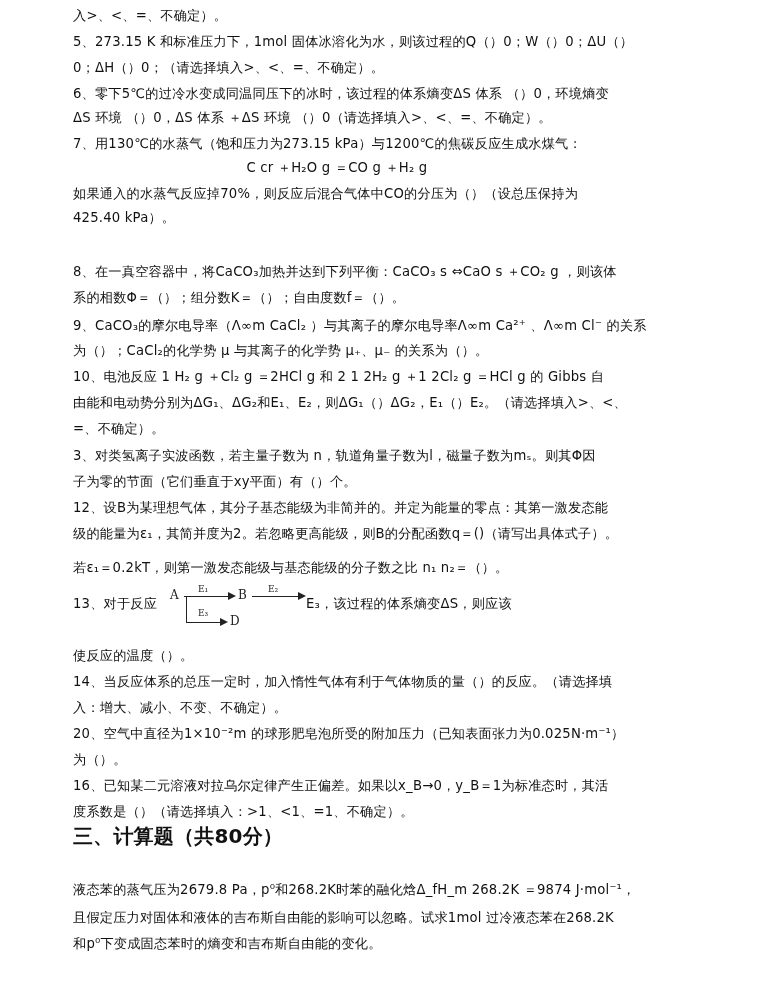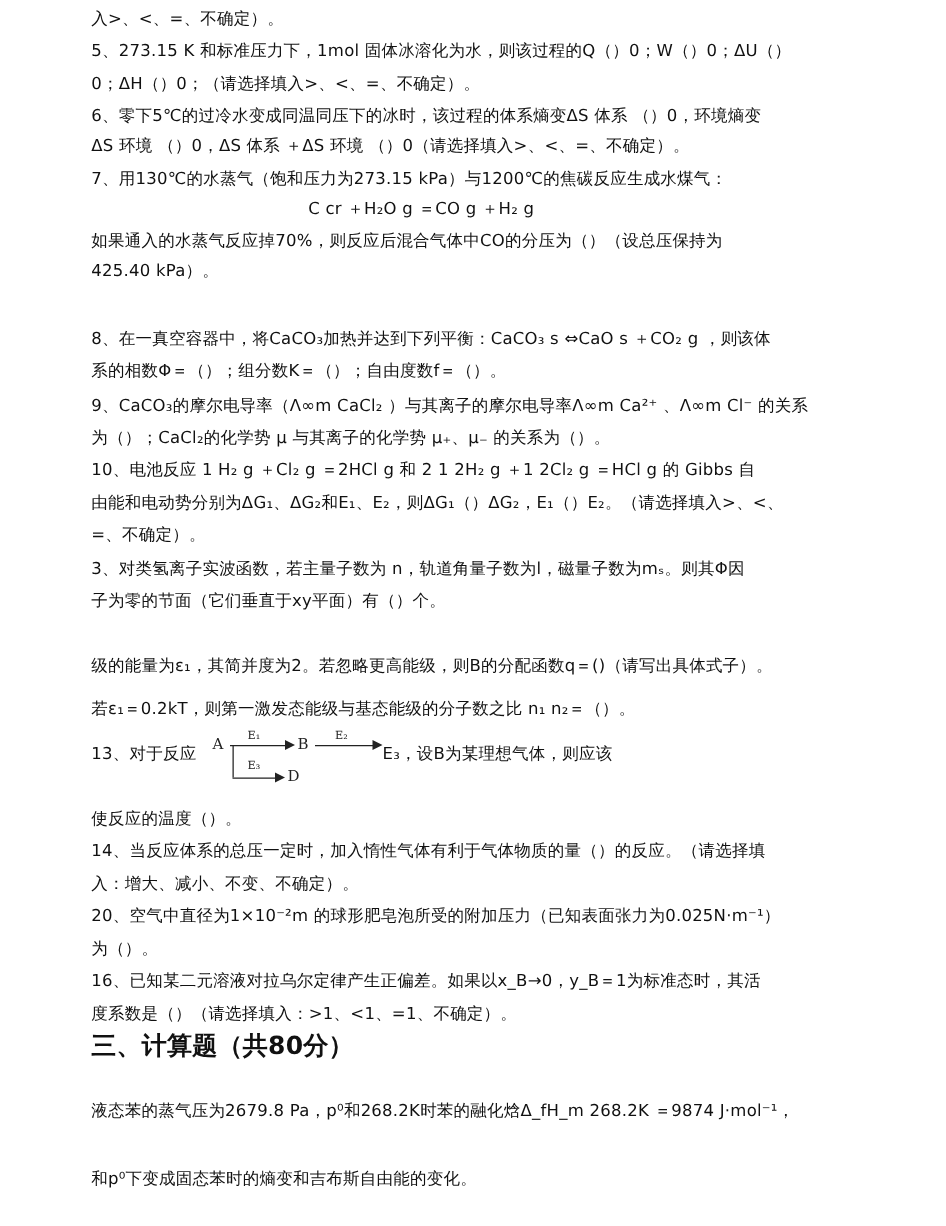--- a/index.html
+++ b/index.html
@@ -31,44 +31,46 @@
   <div class="line" style="top:208px">425.40 kPa）。</div>
   <div class="line" style="top:262px">8、在一真空容器中，将CaCO₃加热并达到下列平衡：CaCO₃ s ⇔CaO s ＋CO₂ g ，则该体</div>
   <div class="line" style="top:288px">系的相数Φ＝（）；组分数K＝（）；自由度数f＝（）。</div>
   <div class="line" style="top:316px">9、CaCO₃的摩尔电导率（Λ∞m CaCl₂ ）与其离子的摩尔电导率Λ∞m Ca²⁺ 、Λ∞m Cl⁻ 的关系</div>
   <div class="line" style="top:341px">为（）；CaCl₂的化学势 μ 与其离子的化学势 μ₊、μ₋ 的关系为（）。</div>
   <div class="line" style="top:367px">10、电池反应 1 H₂ g ＋Cl₂ g ＝2HCl g 和 2 1 2H₂ g ＋1 2Cl₂ g ＝HCl g 的 Gibbs 自</div>
   <div class="line" style="top:393px">由能和电动势分别为ΔG₁、ΔG₂和E₁、E₂，则ΔG₁（）ΔG₂，E₁（）E₂。（请选择填入&gt;、&lt;、</div>
   <div class="line" style="top:419px">=、不确定）。</div>
   <div class="line" style="top:446px">3、对类氢离子实波函数，若主量子数为 n，轨道角量子数为l，磁量子数为mₛ。则其Φ因</div>
   <div class="line" style="top:472px">子为零的节面（它们垂直于xy平面）有（）个。</div>
+  <div class="line" style="top:498px">12、设B为某理想气体，其分子基态能级为非简并的。并定为能量的零点：其第一激发态能</div>
   <div class="line" style="top:524px">级的能量为ε₁，其简并度为2。若忽略更高能级，则B的分配函数q＝()（请写出具体式子）。</div>
   <div class="line" style="top:558px">若ε₁＝0.2kT，则第一激发态能级与基态能级的分子数之比 n₁ n₂＝（）。</div>
 
   <div class="line" style="top:594px">13、对于反应</div>
   <div class="diagram">
     <span class="lbl" style="left:0;top:0">A</span>
     <div class="arrow" style="left:14px;top:8px;width:46px"></div>
     <div class="head" style="left:58px;top:4px"></div>
     <span class="elbl" style="left:28px;top:-4px">E₁</span>
     <span class="lbl" style="left:68px;top:0">B</span>
     <div class="arrow" style="left:82px;top:8px;width:48px"></div>
     <div class="head" style="left:128px;top:4px"></div>
     <span class="elbl" style="left:98px;top:-4px">E₂</span>
     <div class="vline" style="left:16px;top:8px;height:26px"></div>
     <div class="arrow" style="left:16px;top:34px;width:36px"></div>
     <div class="head" style="left:50px;top:30px"></div>
     <span class="elbl" style="left:28px;top:20px">E₃</span>
     <span class="lbl" style="left:60px;top:26px">D</span>
   </div>
-  <div class="line" style="top:594px;left:306px">E₃，设B为某理想气体，则应该</div>
+  <div class="line" style="top:594px;left:306px">E₃，该过程的体系熵变ΔS，则应该</div>
   <div class="line" style="top:646px">使反应的温度（）。</div>
 
   <div class="line" style="top:672px">14、当反应体系的总压一定时，加入惰性气体有利于气体物质的量（）的反应。（请选择填</div>
   <div class="line" style="top:698px">入：增大、减小、不变、不确定）。</div>
   <div class="line" style="top:724px">20、空气中直径为1×10⁻²m 的球形肥皂泡所受的附加压力（已知表面张力为0.025N·m⁻¹）</div>
   <div class="line" style="top:750px">为（）。</div>
   <div class="line" style="top:776px">16、已知某二元溶液对拉乌尔定律产生正偏差。如果以x_B→0，y_B＝1为标准态时，其活</div>
   <div class="line" style="top:802px">度系数是（）（请选择填入：&gt;1、&lt;1、=1、不确定）。</div>
   <div class="line heading" style="top:826px">三、计算题（共80分）</div>
   <div class="line" style="top:880px">液态苯的蒸气压为2679.8 Pa，p⁰和268.2K时苯的融化焓Δ_fH_m 268.2K ＝9874 J·mol⁻¹，</div>
+  <div class="line" style="top:908px">且假定压力对固体和液体的吉布斯自由能的影响可以忽略。试求1mol 过冷液态苯在268.2K</div>
   <div class="line" style="top:934px">和p⁰下变成固态苯时的熵变和吉布斯自由能的变化。</div>
 </div>
 
 </body></html>

